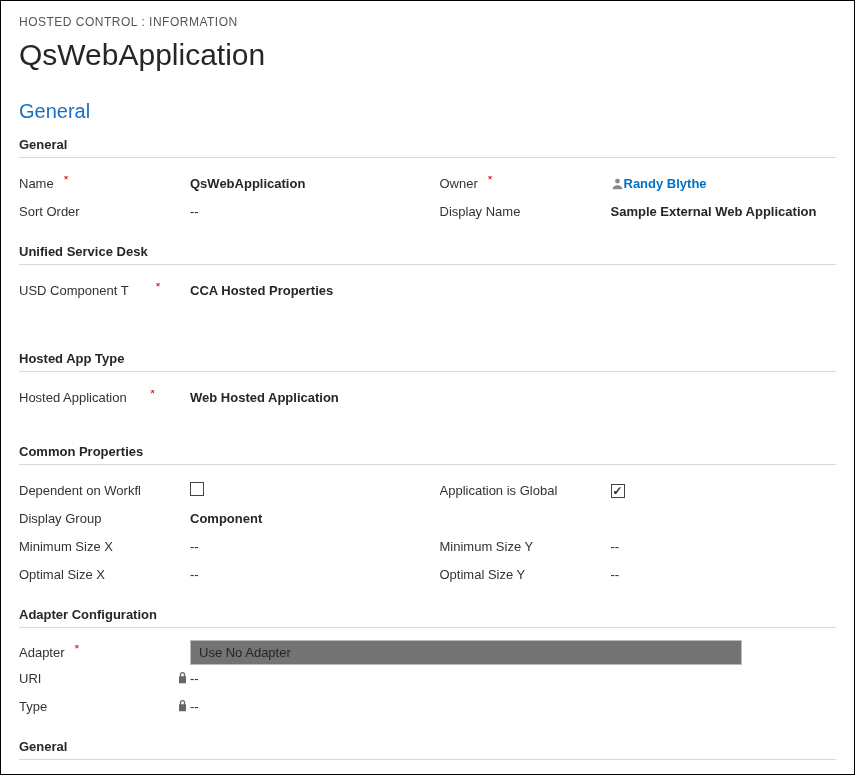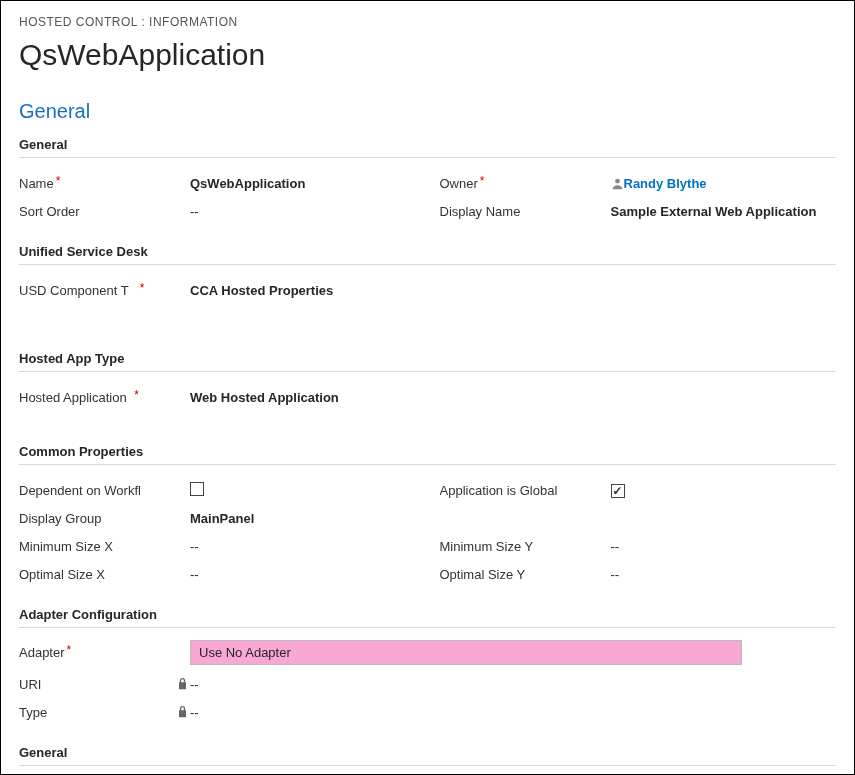--- a/index.html
+++ b/index.html
@@ -55,22 +55,22 @@
     }
     .field-label {
       width: 155px;
       flex: 0 0 155px;
       color: #333;
       font-size: 13px;
       white-space: nowrap;
       overflow: hidden;
       text-overflow: clip;
       display: flex;
-      align-items: flex-end;
-      gap: 2px;
+      align-items: flex-start;
+      gap: 10px;
     }
     .req { color: #c00; font-size: 12px; position: relative; top:-3px; }
     .lock-cell {
       width: 16px;
       flex: 0 0 16px;
       display: flex;
       align-items: center;
       justify-content: center;
     }
     .field-value {
@@ -99,21 +99,21 @@
       align-items: center;
       justify-content: center;
       font-size: 12px;
       line-height: 1;
     }
     .checkbox .tick { font-weight: bold; }
     .dropdown {
       width: 100%;
       max-width: 552px;
       border: 1px solid #bbb;
-      background: #f9a8d4;
+      background: #737373;
       padding: 4px 8px;
       font-size: 13px;
       color: #262626;
     }
     .lock-icon svg { width: 11px; height: 14px; display:block; }
     .single-col .field-row { width: 100%; }
     .adapter-row {
       display: flex;
       align-items: center;
     }
@@ -204,21 +204,21 @@
     <div class="lock-cell"></div>
     <div class="field-value">
       <span class="checkbox">
           <span class="tick">✓</span>
         </span>
     </div>
   </div>
   <div class="field-row">
     <div class="field-label">Display Group</div>
     <div class="lock-cell"></div>
-    <div class="field-value bold">MainPanel</div>
+    <div class="field-value bold">Component</div>
   </div>
   <div></div>
   <div class="field-row">
     <div class="field-label">Minimum Size X</div>
     <div class="lock-cell"></div>
     <div class="field-value">--</div>
   </div>
   <div class="field-row">
     <div class="field-label">Minimum Size Y</div>
     <div class="lock-cell"></div>
@@ -231,21 +231,21 @@
   </div>
   <div class="field-row">
     <div class="field-label">Optimal Size Y</div>
     <div class="lock-cell"></div>
     <div class="field-value">--</div>
   </div>
 </div>
 
 <div class="section-heading">Adapter Configuration</div>
 
-<div class="adapter-row" style="margin-bottom:6px;">
+<div class="adapter-row" style="margin-bottom:0;">
   <div class="field-label">
     <span>Adapter</span>
       <span class="req">*</span>
   </div>
   <div class="lock-cell"></div>
   <div class="dropdown-wrap">
     <div class="dropdown">Use No Adapter</div>
   </div>
 </div>
 <div class="form-grid single-col">

